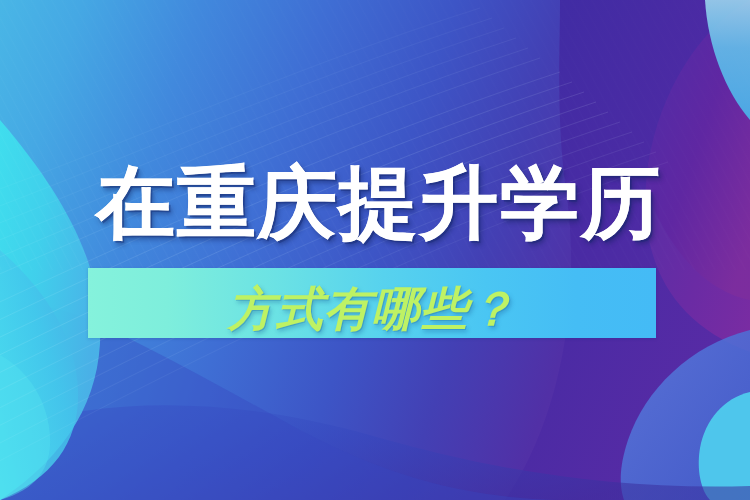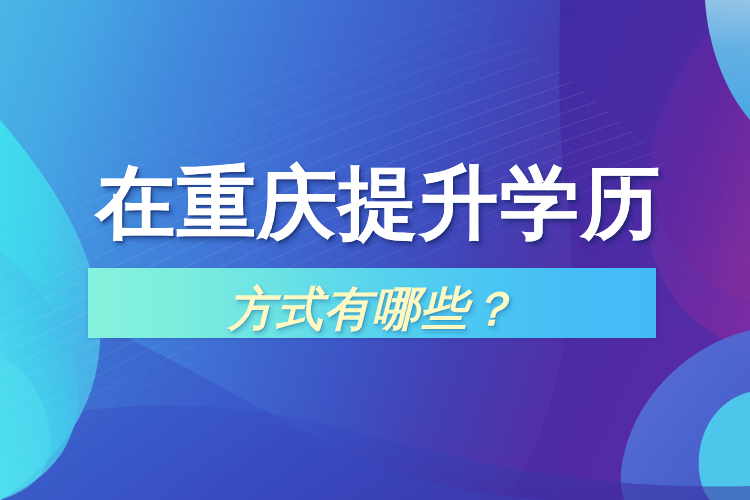--- a/index.html
+++ b/index.html
@@ -104,21 +104,21 @@
 
   #subtitle {
     position: absolute;
     left: 88px;
     top: 268px;
     width: 568px;
     height: 80px;
     display: flex;
     align-items: center;
     justify-content: center;
-    color: #fef9c3;
+    color: #bef264;
     font-size: 47px;
     font-weight: bold;
     font-style: italic;
     line-height: 1;
     letter-spacing: 1px;
     white-space: nowrap;
     text-shadow:
        1px 1px 0 rgba(40,120,170,.35),
        2px 3px 4px rgba(30,100,160,.38);
   }

